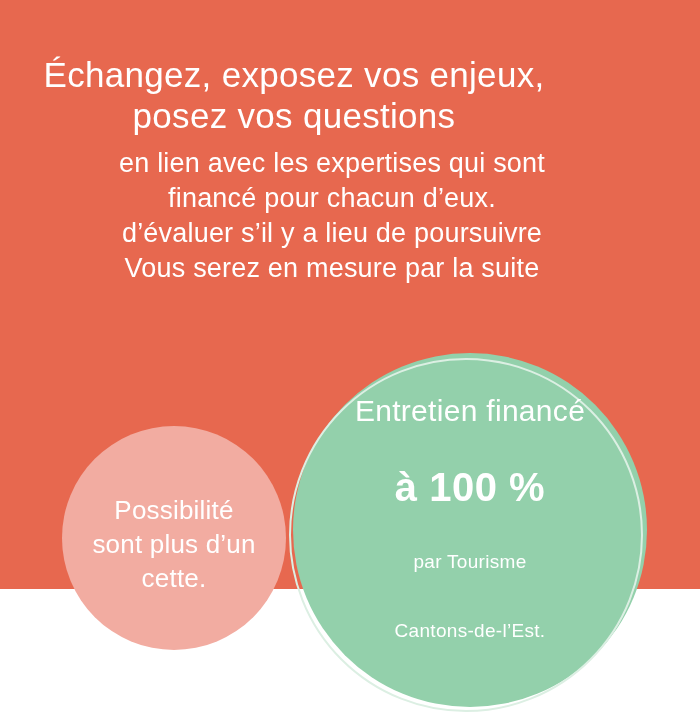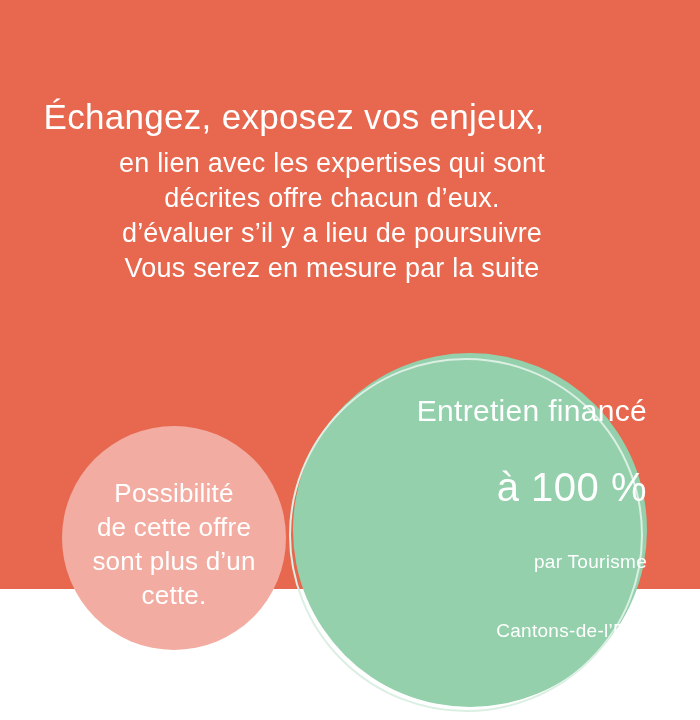--- a/index.html
+++ b/index.html
@@ -25,21 +25,20 @@
   }
   .headline {
     position: absolute;
     left: 0; top: 54px;
     width: 588px;
     text-align: center;
     font-size: 35px;
     line-height: 41px;
     font-weight: 500;
     letter-spacing: 0.3px;
-    margin-top: 42px;
   }
   .body-text {
     position: absolute;
     left: 0; top: 146px;
     width: 664px;
     text-align: center;
     font-size: 27px;
     line-height: 35px;
     font-weight: 400;
     letter-spacing: 0.2px;
@@ -79,65 +78,65 @@
     width: 350px; height: 350px;
     border-radius: 50%;
     border: 2px solid var(--ring, #DCEFE3);
   }
   .green-text {
     position: absolute;
     left: 0; top: 0;
     width: 100%; height: 100%;
     display: flex;
     flex-direction: column;
-    align-items: flex-end;
+    align-items: center;
     justify-content: center;
     text-align: center;
     margin-top: -10px;
     gap: 33px;
   }
   .green-text .line-regular {
     font-size: 30px;
     line-height: 38px;
     letter-spacing: 0.3px;
   }
   .green-text .line-big {
     font-size: 40px;
     line-height: 48px;
-    font-weight: 400;
+    font-weight: 700;
     letter-spacing: 0.5px;
   }
   .green-text .line-small {
     font-size: 19px;
     line-height: 36px;
     letter-spacing: 0.3px;
   }
 </style>
 </head>
 <body>
 
 <div class="canvas">
 
   <div class="coral-bg"></div>
 
   <div class="headline">
     <div>Échangez, exposez vos enjeux,</div>
+    <div>posez vos questions</div>
   </div>
 
   <div class="body-text">
     <div>en lien avec les expertises qui sont</div>
-    <div>décrites offre chacun d’eux.</div>
+    <div>financé pour chacun d’eux.</div>
     <div>d’évaluer s’il y a lieu de poursuivre</div>
     <div>Vous serez en mesure par la suite</div>
   </div>
 
   <div class="pink-circle">
     <div class="bubble-text">
       <div>Possibilité</div>
-      <div>de cette offre</div>
       <div>sont plus d’un</div>
       <div>cette.</div>
     </div>
   </div>
 
   <div class="green-bubble">
     <div class="green-fill"></div>
     <div class="green-ring"></div>
     <div class="green-text">
       <div class="line-regular">Entretien financé</div>

